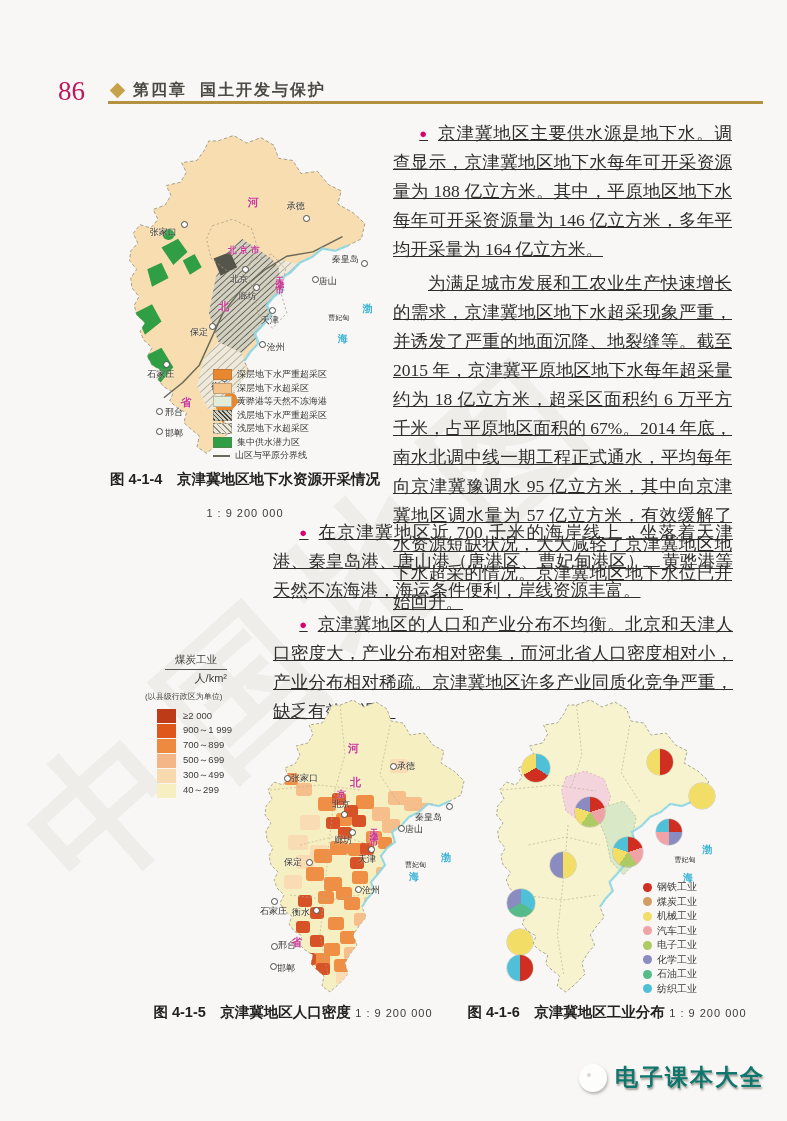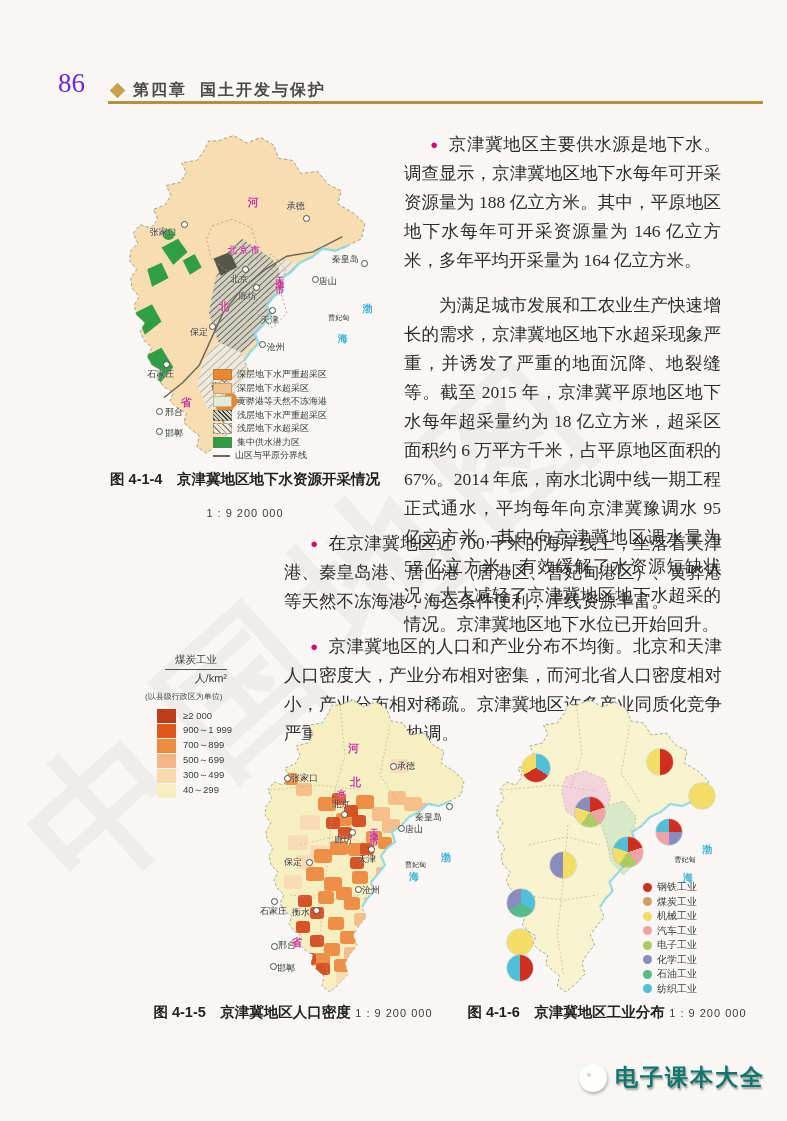--- a/index.html
+++ b/index.html
@@ -1,30 +1,30 @@
 <!DOCTYPE html>
 <html><head>
 <meta charset="utf-8">
 <style>
   html,body{margin:0;padding:0;}
   body{background:#e9e8e6;font-family:"Liberation Sans",sans-serif;}
   .page{position:relative;width:787px;height:1121px;background:#f8f7f5;overflow:hidden;}
 
   
-  .pagenum{position:absolute;left:58px;top:68px;font-family:"Liberation Serif",serif;font-size:27px;color:#6d28d9;}
+  .pagenum{position:absolute;left:58px;top:76px;font-family:"Liberation Serif",serif;font-size:27px;color:#be185d;}
   .chapter-row{position:absolute;left:112px;top:80px;display:flex;align-items:center;gap:10px;}
   .diamond{width:11px;height:11px;background:#c8a24a;transform:rotate(45deg);}
   .chapter-label{font-size:16px;font-weight:bold;color:#4b4a45;letter-spacing:2px;}
   .gold-rule{position:absolute;left:108px;top:101px;width:655px;height:3px;background:#b2923e;}
 
   
   .bodytext{font-family:"Liberation Serif",serif;font-size:17.5px;line-height:29px;color:#2e2d2b;text-align:justify;}
   .col-right{position:absolute;left:388px;top:114px;width:349px;}
   .block-full{position:absolute;left:268px;top:513px;width:470px;}
-  .para{margin:16px;}
+  .para{margin:5px;text-decoration:underline;}
   .para.indent-bullet{text-indent:1.5em;}
   .para.indent-2em{text-indent:2em;}
   .bullet{color:#d80070;font-size:13px;vertical-align:1px;padding-right:10px;}
 
   
   .fig1{position:absolute;left:95px;top:122px;width:300px;height:395px;}
   .fig1 svg{position:absolute;left:5px;top:8px;}
   .maplegend{position:absolute;left:118px;top:246px;}
   .maplegend .lrow{display:flex;align-items:center;height:13.5px;}
   .maplegend .sw{width:17px;height:9px;margin-right:5px;flex:none;border:0.5px solid rgba(120,110,90,.4);}

